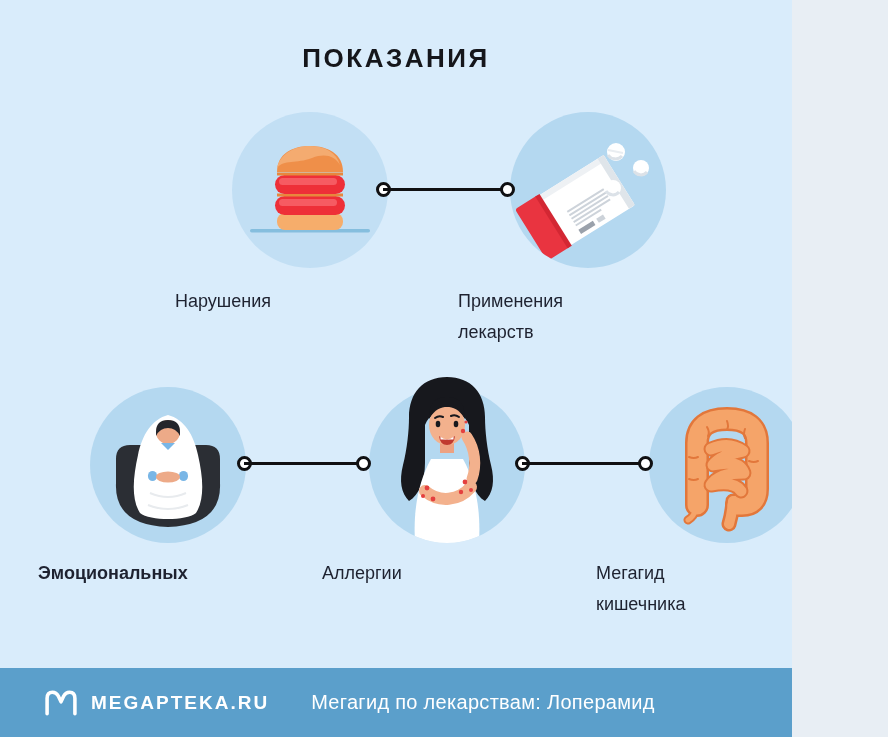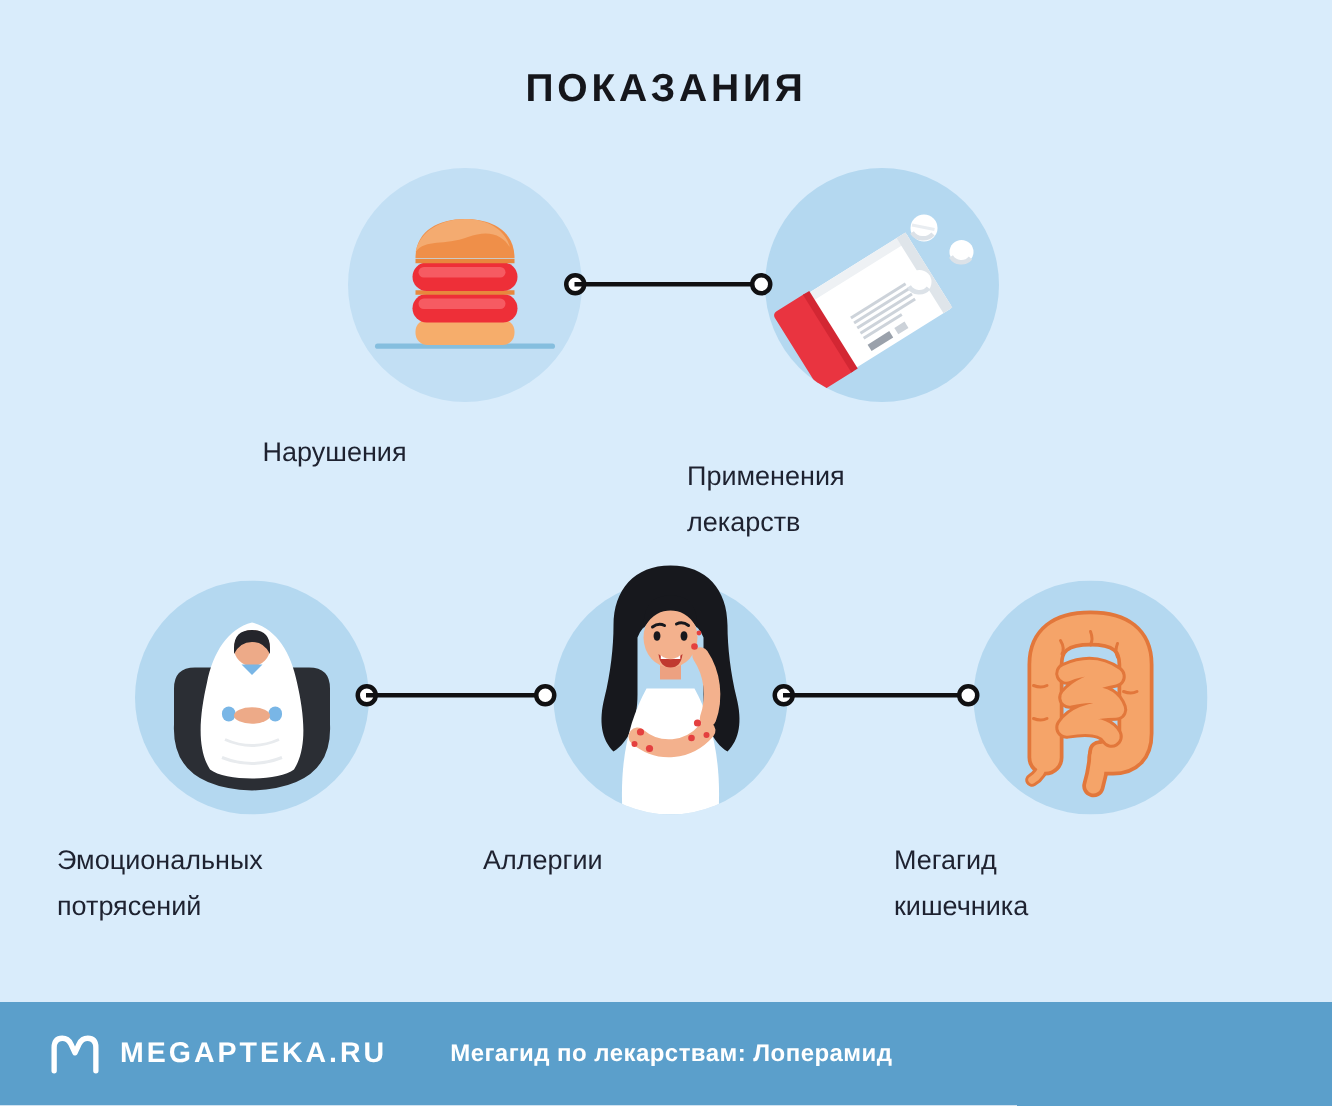--- a/index.html
+++ b/index.html
@@ -1,21 +1,21 @@
 <!DOCTYPE html>
 <html style="--background: #d9ecfb; --circle-default: #b4d8f0; --circle-light: #c2dff4; --footer-bar: #5b9fcb; --footer-text: #ffffff; --title-text: #15161b; --label-text: #1e2230; --connector: #101012; --accent-red: #ee2f38; --accent-orange: #f0914c; --intestine-orange: #f5a469;"><head>
 <meta charset="utf-8">
 <style>
   * { margin: 0; padding: 0; box-sizing: border-box; }
   html, body { background: #e8eef4; }
   body { font-family: "Liberation Sans", "DejaVu Sans", sans-serif; }
 
   .canvas {
     position: relative;
-    width: 888px; height: 737px;
+    width: 792px; height: 737px;
     background: var(--background, #d9ecfb);
     overflow: hidden;
   }
 
   .title {
     position: absolute; top: 43px; left: 0; width: 100%;
     text-align: center;
     font-size: 26px; font-weight: 800; letter-spacing: 2.5px;
     color: var(--title-text, #15161b);
   }
@@ -41,30 +41,30 @@
     position: absolute; width: 260px;
     text-align: left;
     font-size: 18px; line-height: 31px;
     color: var(--label-text, #1e2230);
   }
 
   .footer {
     position: absolute; left: 0; top: 668px; width: 888px; height: 69px;
     background: var(--footer-bar, #5b9fcb);
     display: flex; align-items: center;
-    padding-left: 33px;
+    padding-left: 44px;
     color: var(--footer-text, #ffffff);
   }
   .footer .brand {
     margin-left: 13px;
     font-size: 19px; font-weight: 800; letter-spacing: 2px;
   }
   .footer .tagline {
     margin-left: 42px;
-    font-size: 16px; font-weight: 700; letter-spacing: 0.3px; text-align: right;
+    font-size: 20px; font-weight: 400; letter-spacing: 0.3px; text-align: right;
   }
 </style>
 </head>
 <body>
 
 <div class="canvas">
 
   <div class="title">ПОКАЗАНИЯ</div>
 
   <div class="node" style="left:232px; top:112px;">
@@ -126,21 +126,21 @@
 
   <div class="connector" style="left:376px; top:182px; width:139px;">
     <span class="ring left"></span>
     <span class="line"></span>
     <span class="ring right"></span>
   </div>
 
   <div class="label" style="left:175px; top:286px;">
     <div>Нарушения</div>
   </div>
-  <div class="label" style="left:458px; top:302px;">
+  <div class="label" style="left:458px; top:286px;">
     <div>Применения</div>
     <div>лекарств</div>
   </div>
 
   <div class="node" style="left:90px; top:387px;">
     <svg width="156" height="156" viewBox="0 0 156 156">
       <defs>
           <clipPath id="clipC">
             <circle cx="78" cy="78" r="78"></circle>
           </clipPath>
@@ -226,23 +226,22 @@
     <span class="ring left"></span>
     <span class="line"></span>
     <span class="ring right"></span>
   </div>
   <div class="connector" style="left:515px; top:456px; width:138px;">
     <span class="ring left"></span>
     <span class="line"></span>
     <span class="ring right"></span>
   </div>
 
-  <div class="label" style="left:38px; top:558px;">
+  <div class="label" style="left:38px; top:558px;font-weight:bold;">
     <div>Эмоциональных</div>
-    <div>потрясений</div>
   </div>
   <div class="label" style="left:322px; top:558px;">
     <div>Аллергии</div>
     <div></div>
   </div>
   <div class="label" style="left:596px; top:558px;">
     <div>Мегагид</div>
     <div>кишечника</div>
   </div>
 

